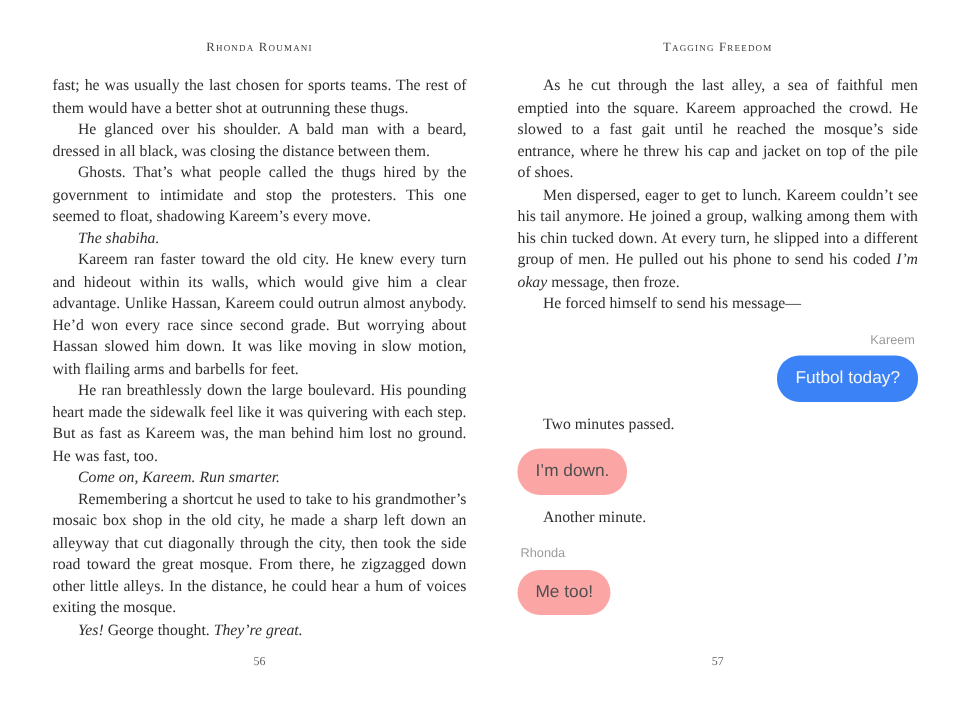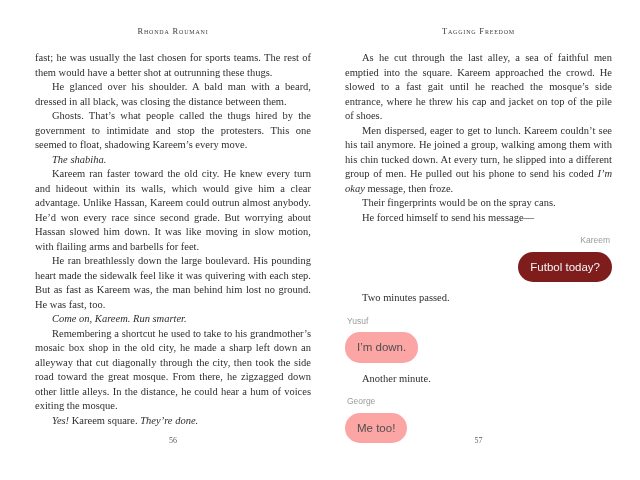--- a/index.html
+++ b/index.html
@@ -45,21 +45,21 @@
     margin: 0 2px 4px 2px;
   }
   .bubble {
     display: inline-block;
     font-family: "Liberation Sans", sans-serif;
     font-size: 11.5px;
     padding: 8px 12px;
     border-radius: 15px;
     text-align: left;
   }
-  .chat.right .bubble { background: #7f1d1d; color: #f6f6f6; }
+  .chat.right .bubble { background: #3b82f6; color: #f6f6f6; }
   .chat.left  .bubble { background: #fca5a5; color: #4f4f4f; }
 
   .page-number {
     position: absolute; top: 436px; left: 0; width: 100%;
     text-align: center;
     font-size: 8px;
     color: #5f5f5f;
   }
 </style>
 </head>
@@ -69,32 +69,31 @@
   <div class="running-header">Rhonda Roumani</div>
   <div class="page-body">
       <p class="para"><span>fast; he was usually the last chosen for sports teams. The rest of them would have a better shot at outrunning these thugs.</span></p>
       <p class="para indent"><span>He glanced over his shoulder. A bald man with a beard, dressed in all black, was closing the distance between them.</span></p>
       <p class="para indent"><span>Ghosts. That’s what people called the thugs hired by the government to intimidate and stop the protesters. This one seemed to float, shadowing Kareem’s every move.</span></p>
       <p class="para indent"><em>The shabiha.</em></p>
       <p class="para indent"><span>Kareem ran faster toward the old city. He knew every turn and hideout within its walls, which would give him a clear advantage. Unlike Hassan, Kareem could outrun almost anybody. He’d won every race since second grade. But worrying about Hassan slowed him down. It was like moving in slow motion, with flailing arms and barbells for feet.</span></p>
       <p class="para indent"><span>He ran breathlessly down the large boulevard. His pounding heart made the sidewalk feel like it was quivering with each step. But as fast as Kareem was, the man behind him lost no ground. He was fast, too.</span></p>
       <p class="para indent"><em>Come on, Kareem. Run smarter.</em></p>
       <p class="para indent"><span>Remembering a shortcut he used to take to his grandmother’s mosaic box shop in the old city, he made a sharp left down an alleyway that cut diagonally through the city, then took the side road toward the great mosque. From there, he zigzagged down other little alleys. In the distance, he could hear a hum of voices exiting the mosque.</span></p>
-      <p class="para indent"><em>Yes!</em><span> Kareem square. </span><em>They’re done.</em></p>
+      <p class="para indent"><em>Yes!</em><span> George thought. </span><em>They’re great.</em></p>
     </div>
   <div class="page-number">56</div>
 </div>
 
 <div class="page page-right">
   <div class="running-header">Tagging Freedom</div>
   <div class="page-body">
       <p class="para indent"><span>As he cut through the last alley, a sea of faithful men emptied into the square. Kareem approached the crowd. He slowed to a fast gait until he reached the mosque’s side entrance, where he threw his cap and jacket on top of the pile of shoes.</span></p>
       <p class="para indent"><span>Men dispersed, eager to get to lunch. Kareem couldn’t see his tail anymore. He joined a group, walking among them with his chin tucked down. At every turn, he slipped into a different group of men. He pulled out his phone to send his coded </span><em>I’m okay</em><span> message, then froze.</span></p>
-      <p class="para indent"><span>Their fingerprints would be on the spray cans.</span></p>
       <p class="para indent"><span>He forced himself to send his message—</span></p>
       <div class="chat right"><div class="chat-name">Kareem</div><div class="bubble">Futbol today?</div></div>
       <p class="para indent"><span>Two minutes passed.</span></p>
-      <div class="chat left"><div class="chat-name">Yusuf</div><div class="bubble">I’m down.</div></div>
+      <div class="chat left"><div class="bubble">I’m down.</div></div>
       <p class="para indent"><span>Another minute.</span></p>
-      <div class="chat left"><div class="chat-name">George</div><div class="bubble">Me too!</div></div>
+      <div class="chat left"><div class="chat-name">Rhonda</div><div class="bubble">Me too!</div></div>
     </div>
   <div class="page-number">57</div>
 </div>
 
 </body></html>

